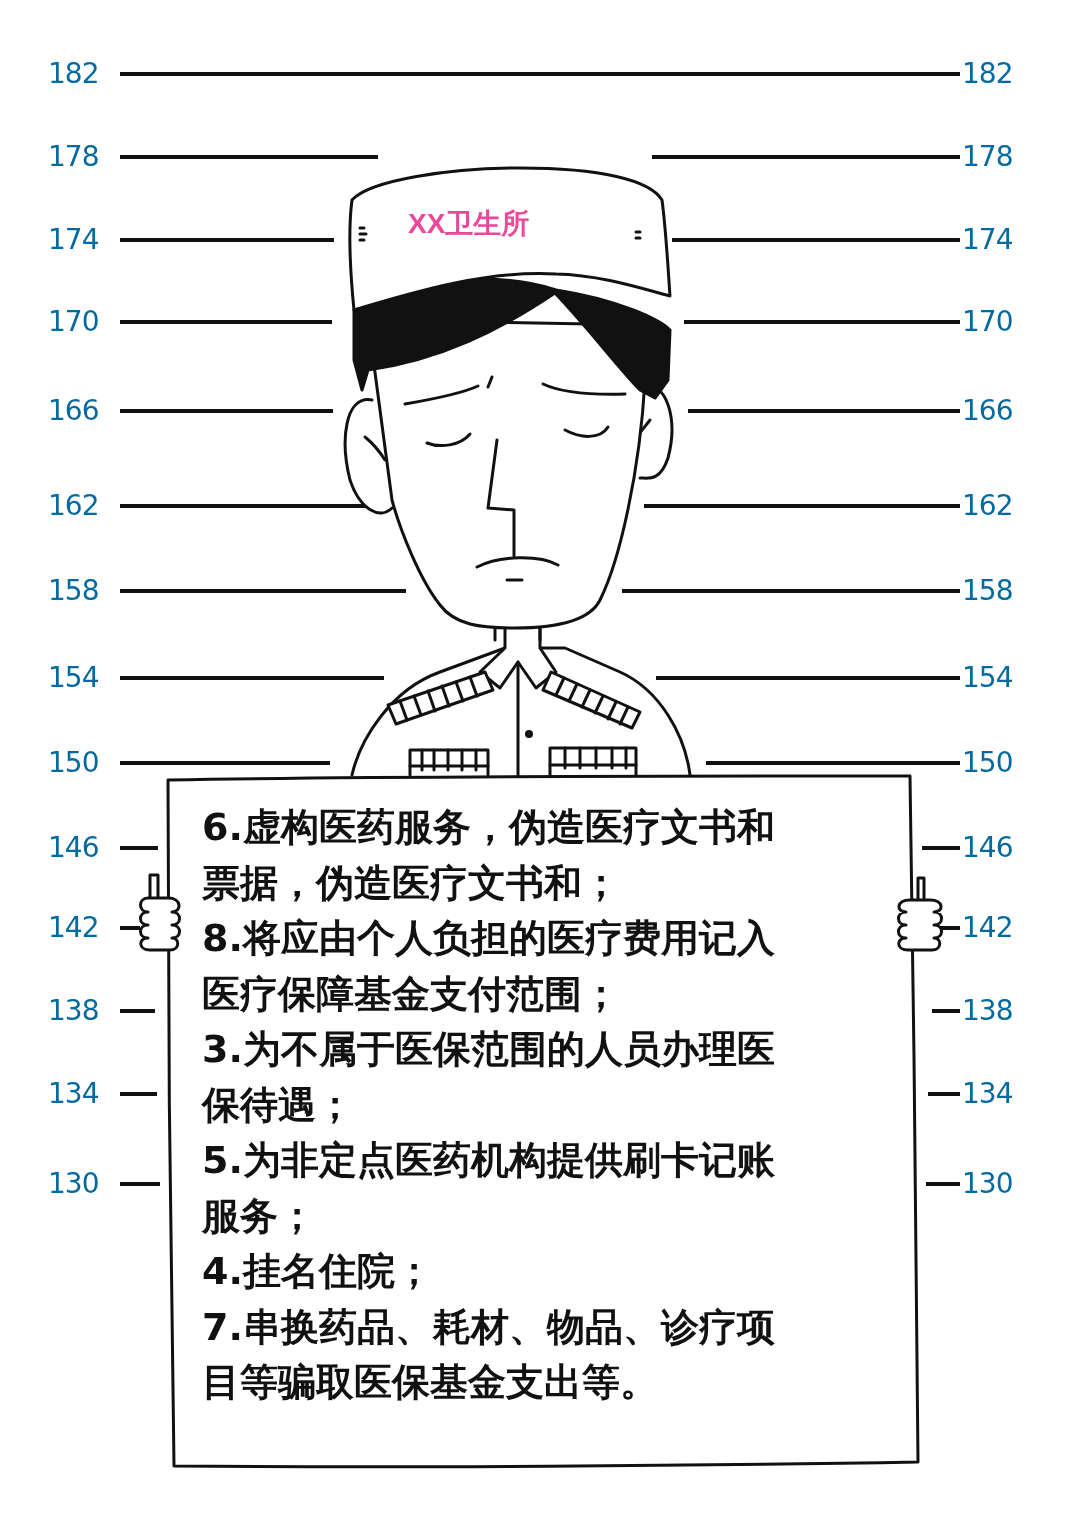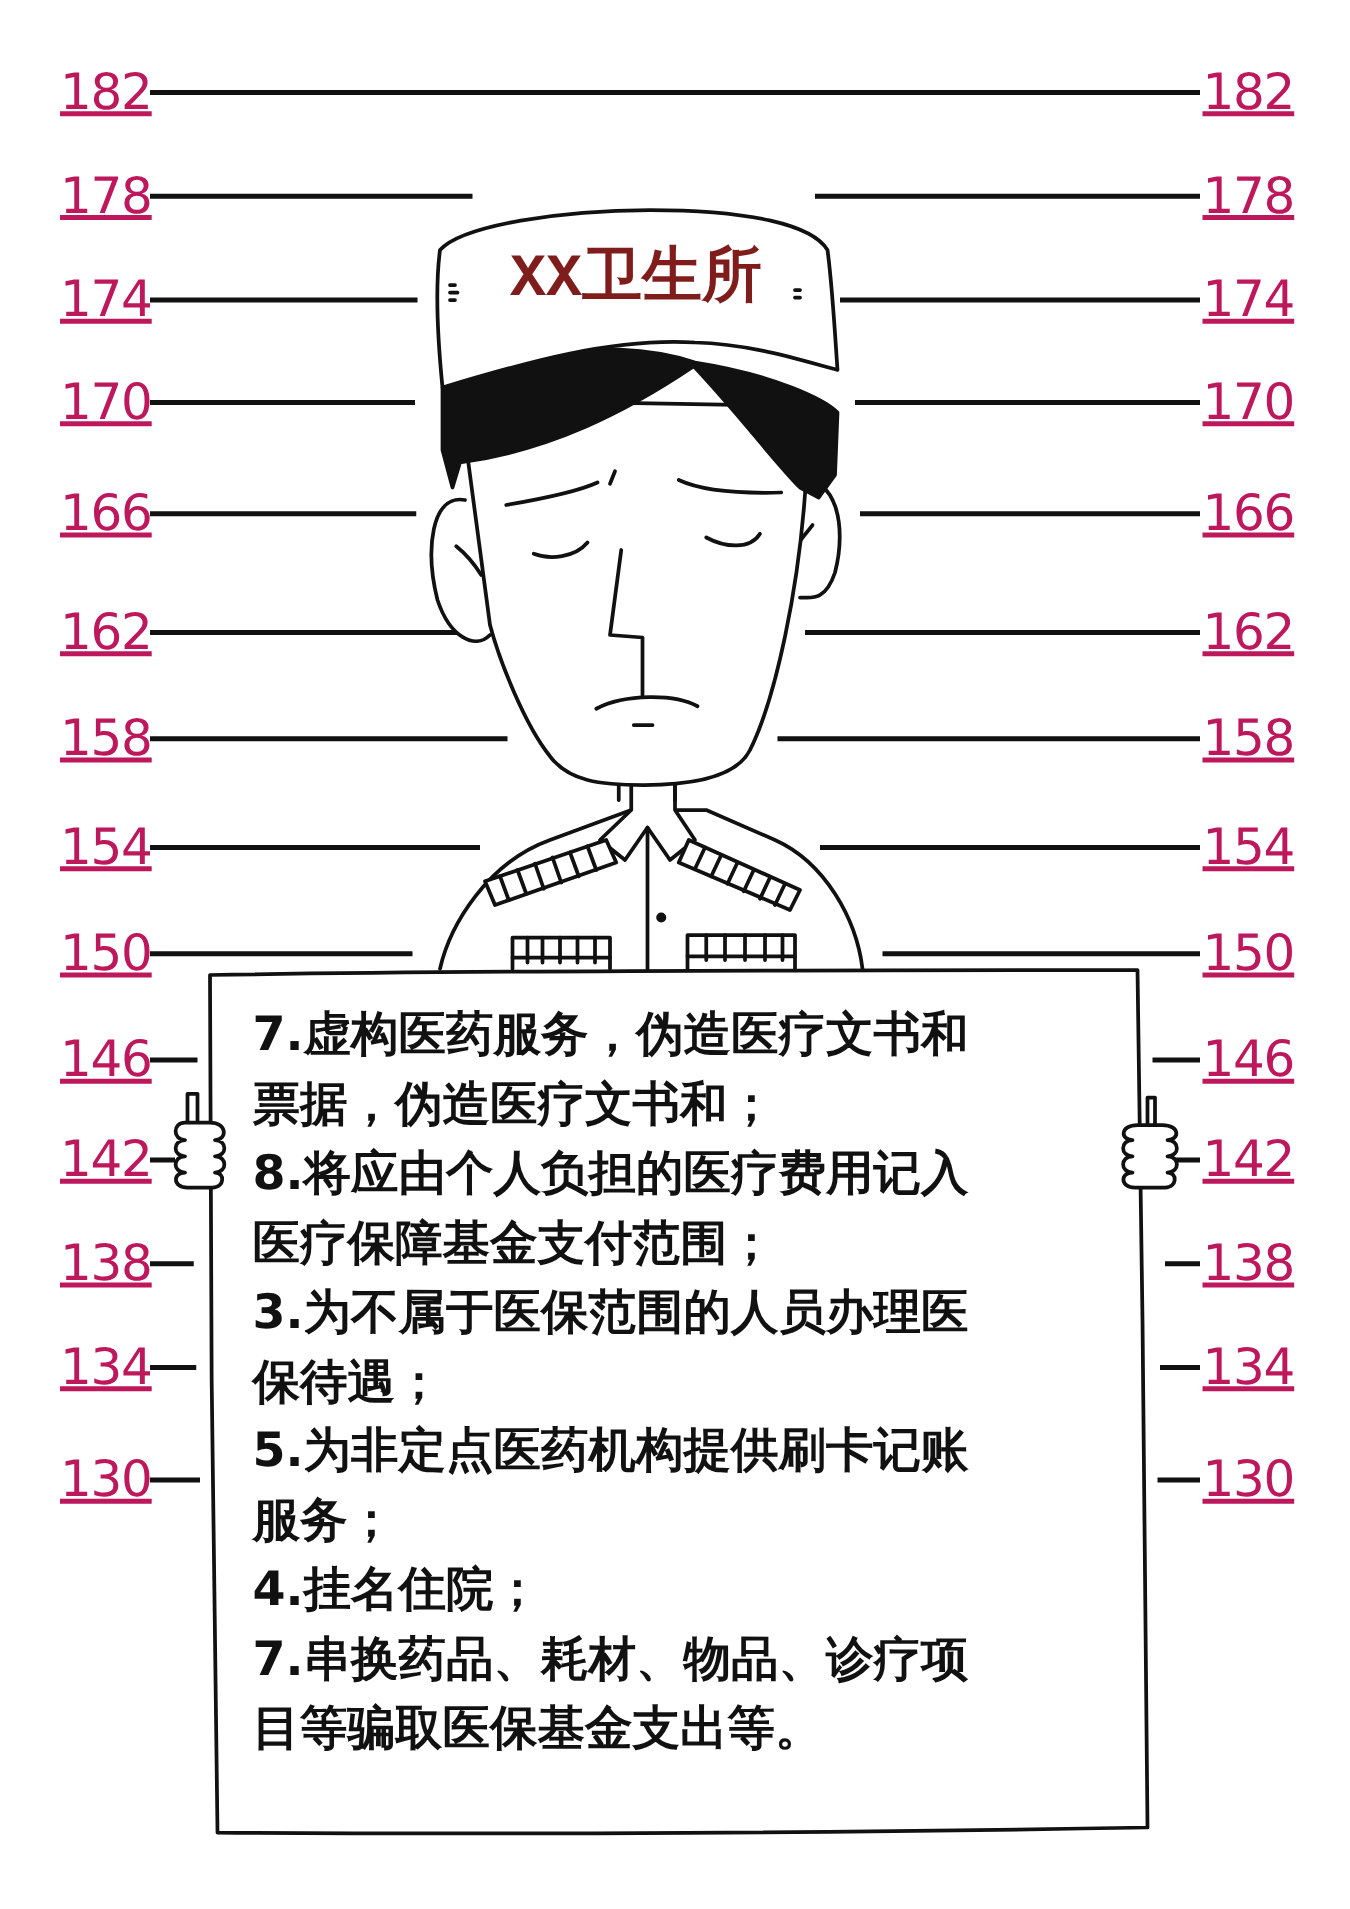--- a/index.html
+++ b/index.html
@@ -1,27 +1,27 @@
 <!DOCTYPE html>
 <html><head>
 <meta charset="utf-8">
 <style>
   html, body { margin:0; padding:0; background:#ffffff; }
   body { width:1080px; height:1527px; position:relative; overflow:hidden;
          font-family: "DejaVu Sans", sans-serif; color:#111; }
-  .scale-label { position:absolute; font-size:40px; line-height:40px; color:#be185d;
-                 font-family:"DejaVu Sans", sans-serif; letter-spacing:-1px;text-decoration:underline; }
+  .scale-label { position:absolute; font-size:28px; line-height:40px; color:#0369a1;
+                 font-family:"DejaVu Sans", sans-serif; letter-spacing:-1px; }
   .scale-line { position:absolute; height:4px; background:#111; }
   svg.art { position:absolute; left:0; top:0; }
   .sign-text { position:absolute; left:202px; top:800px; width:680px;
                font-size:38px; line-height:55.5px; color:#111;
                font-family:"DejaVu Sans", sans-serif; font-weight:bold; }
   .sign-text div { white-space:nowrap; }
-  .cap-text { position:absolute; left:408px; top:200px; font-size:48px; line-height:48px;
-              font-weight:bold; color:#7f1d1d; font-family:Liberation Mono, monospace; }
+  .cap-text { position:absolute; left:408px; top:200px; font-size:28px; line-height:48px;
+              font-weight:bold; color:#ec4899; font-family:Liberation Sans, sans-serif; }
 </style>
 </head>
 <body>
 
 <div>
   <div class="scale-line" style="left:120px;top:72px;width:840px;"></div>
   <div class="scale-line" style="left:120px;top:155px;width:258px;"></div>
   <div class="scale-line" style="left:120px;top:238px;width:214px;"></div>
   <div class="scale-line" style="left:120px;top:320px;width:212px;"></div>
   <div class="scale-line" style="left:120px;top:409px;width:213px;"></div>
@@ -134,21 +134,21 @@
     <path d="M150,875 L150,898 M158,875 L158,898 M150,875 L158,875" fill="#fff"></path>
     <path d="M148,898 C138,898 138,912 148,912 C138,912 138,925 148,925 C138,925 138,938 148,938 C138,938 138,950 150,950 L170,950 C180,950 180,938 172,938 C182,938 182,925 172,925 C182,925 182,912 172,912 C182,912 182,898 168,898 Z" fill="#fff"></path>
     <path d="M918,878 L918,900 M924,878 L924,900 M918,878 L924,878" fill="#fff"></path>
     <path d="M910,900 C896,900 896,912 906,912 C896,912 896,925 906,925 C896,925 896,938 906,938 C896,938 896,950 908,950 L932,950 C942,950 942,938 934,938 C944,938 944,925 934,925 C944,925 944,912 934,912 C944,912 944,900 930,900 Z" fill="#fff"></path>
   </g>
 </svg>
 
 <div class="cap-text">XX卫生所</div>
 
 <div class="sign-text">
-  <div>7.虚构医药服务，伪造医疗文书和</div>
+  <div>6.虚构医药服务，伪造医疗文书和</div>
   <div>票据，伪造医疗文书和；</div>
   <div>8.将应由个人负担的医疗费用记入</div>
   <div>医疗保障基金支付范围；</div>
   <div>3.为不属于医保范围的人员办理医</div>
   <div>保待遇；</div>
   <div>5.为非定点医药机构提供刷卡记账</div>
   <div>服务；</div>
   <div>4.挂名住院；</div>
   <div>7.串换药品、耗材、物品、诊疗项</div>
   <div>目等骗取医保基金支出等。</div>

